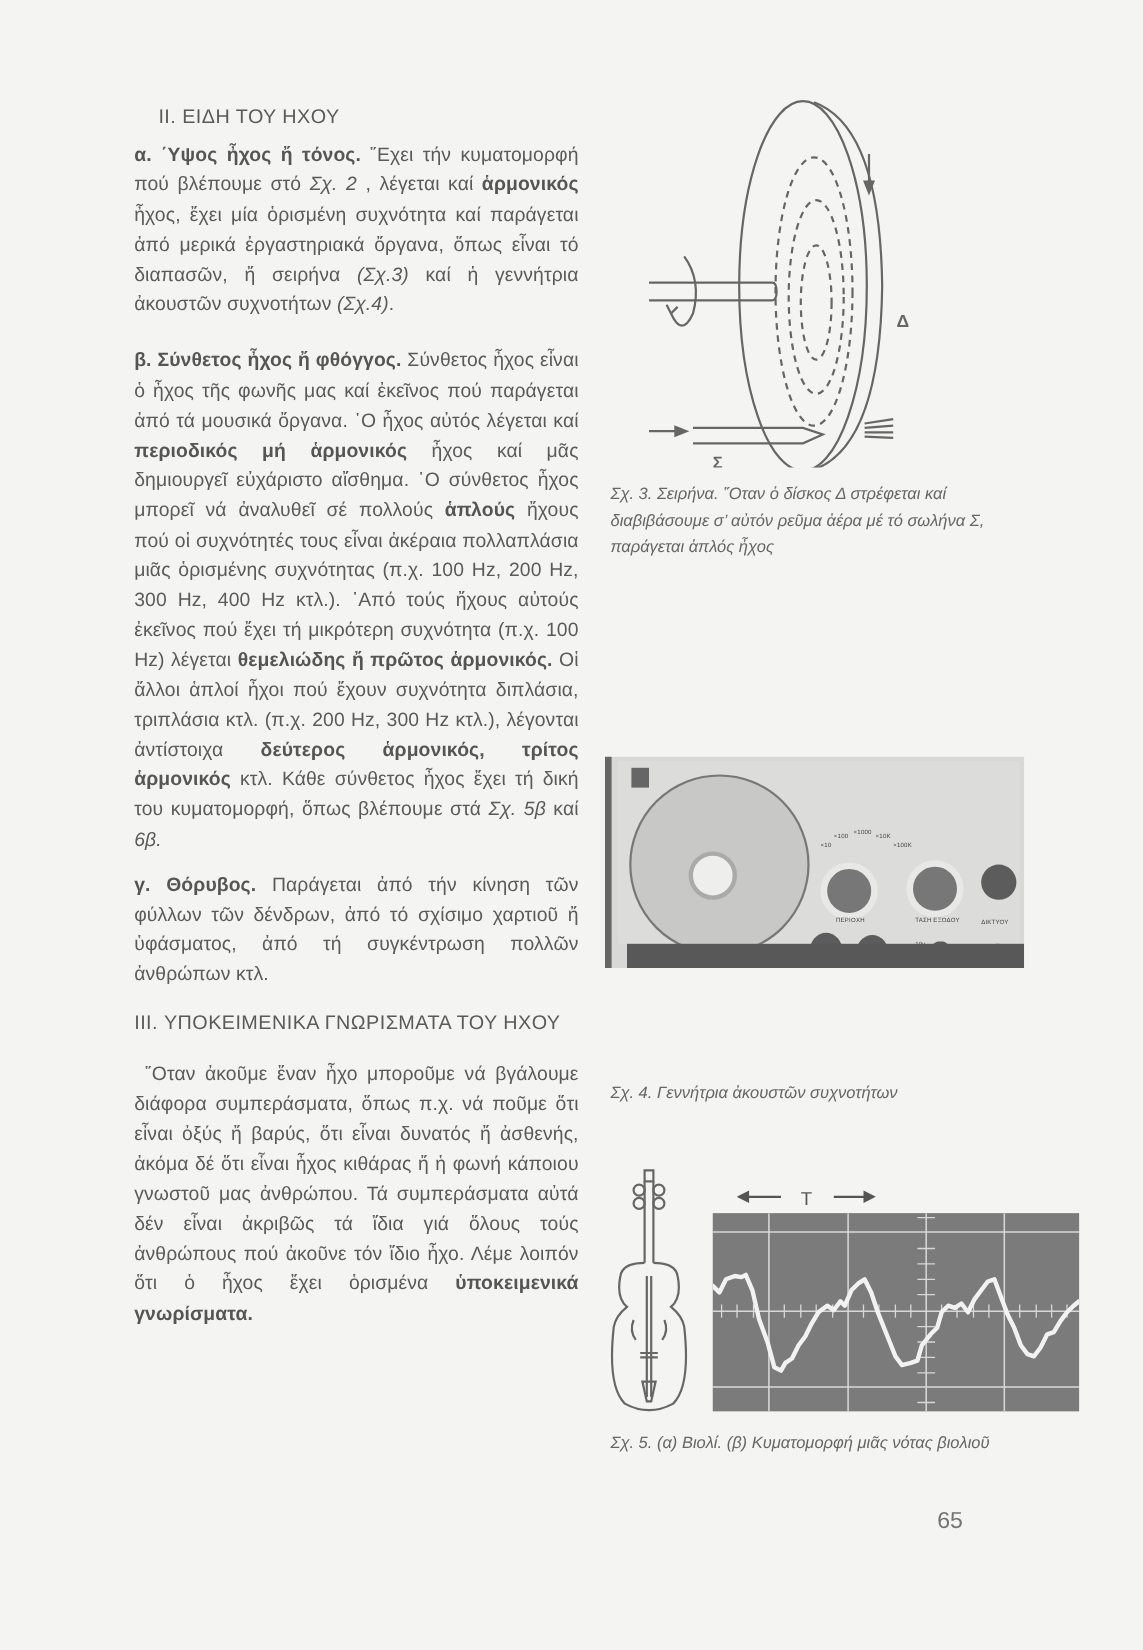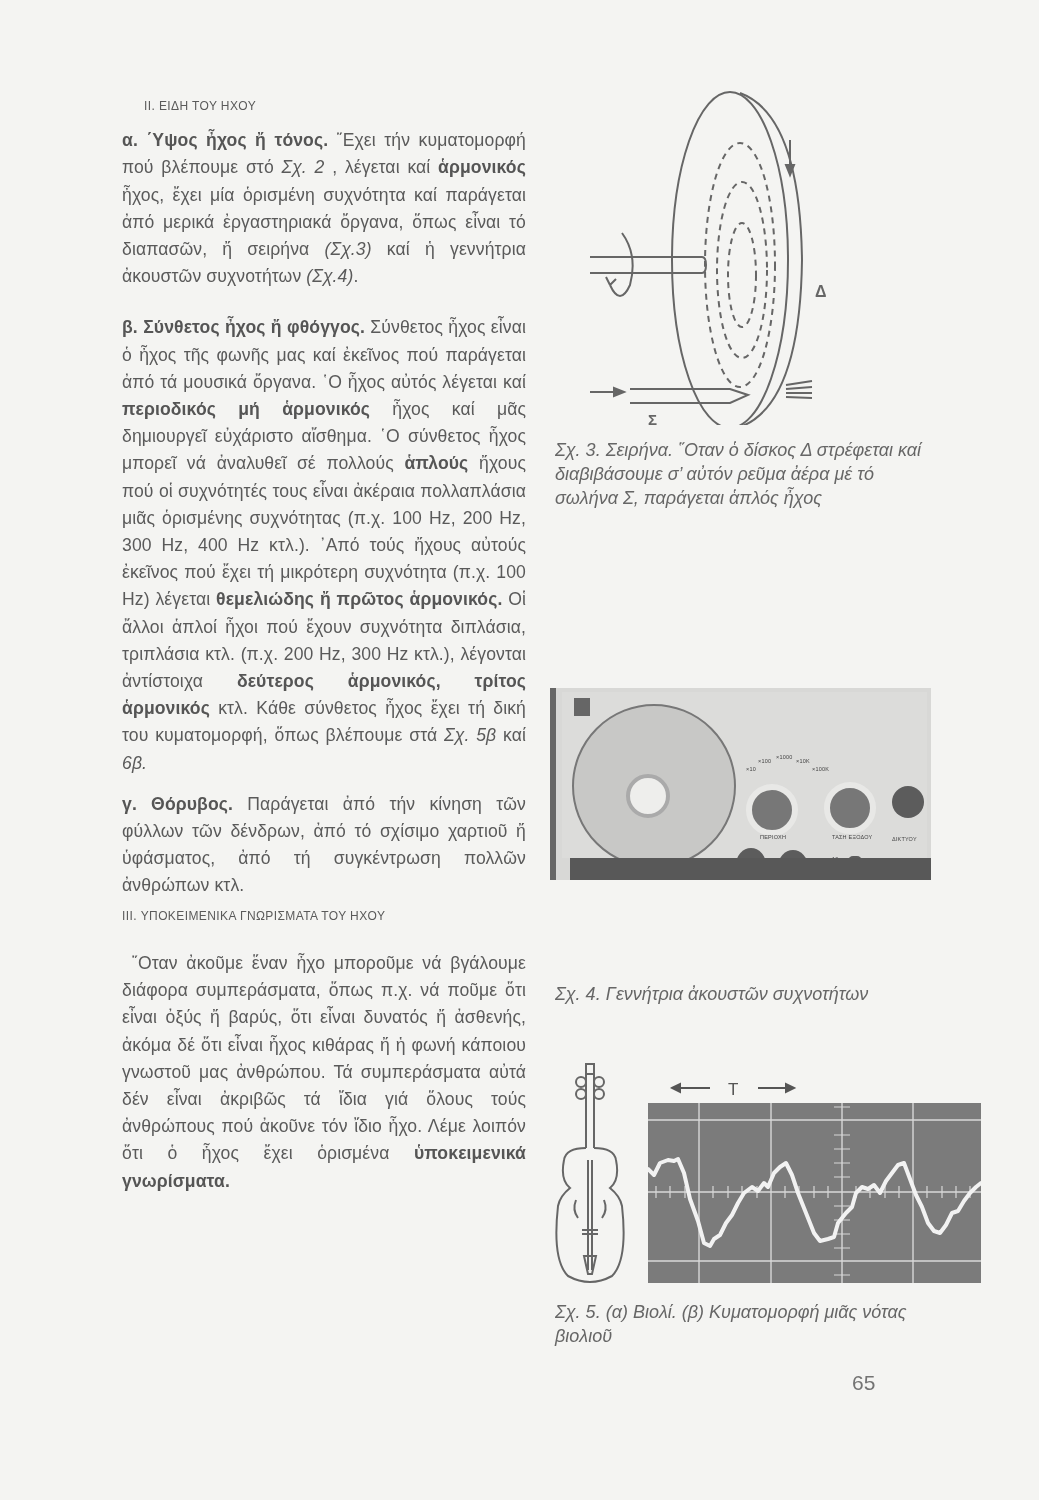--- a/index.html
+++ b/index.html
@@ -9,26 +9,26 @@
       font-family: "Liberation Sans", "DejaVu Sans", sans-serif;
       color: #5a5a5a;
     }
     .col {
       position: absolute; left: 122px; width: 404px;
       font-size: 17.6px; line-height: 27.2px; letter-spacing: 0.1px;
       text-align: justify;
     }
     .col p { margin: 0; text-align: justify; text-align-last: left; }
     .col p.gap { margin-top: 18px; }
-    .heading { font-size: 12px; letter-spacing: 0.4px; }
+    .heading { font-size: 18px; letter-spacing: 0.4px; }
     b { font-weight: bold; color: #555; }
     i { font-style: italic; }
     .caption {
       position: absolute; left: 555px; width: 375px;
-      font-style: italic; font-size: 18px; line-height: 24px; color: #666;
+      font-style: italic; font-size: 15px; line-height: 24px; color: #666;
     }
     .pagenum { position: absolute; left: 852px; top: 1371px; font-size: 21px; color: #737373; }
     .fig { position: absolute; }
     .photo {
       position: absolute; left: 550px; top: 688px; width: 375px; height: 192px;
       background: #d8d8d6; border-left: 6px solid #666; overflow: hidden;
     }
     .photo .panel { position: absolute; left: 6px; top: 4px; right: 4px; bottom: 22px; background: #dcdcda; }
     .photo .base { position: absolute; left: 14px; right: 0; bottom: 0; height: 22px; background: #585858; }
     .photo .dial { position: absolute; left: 16px; top: 16px; width: 160px; height: 160px; border-radius: 50%; background: #c8c8c6; border: 2px solid #777; }
@@ -50,21 +50,21 @@
   </p>
   <p style="margin-top:7px;">
     <b>α. ΄Υψος ἦχος ἤ τόνος.</b><span> ῞Εχει τήν κυματομορφή πού βλέπουμε στό </span><i>Σχ. 2</i><span> , λέγεται καί </span><b>ἁρμονικός</b><span> ἦχος, ἔχει μία ὁρισμένη συχνότητα καί παράγεται ἀπό μερικά ἐργαστηριακά ὄργανα, ὅπως εἶναι τό διαπασῶν, ἤ σειρήνα </span><i>(Σχ.3)</i><span> καί ἡ γεννήτρια ἀκουστῶν συχνοτήτων </span><i>(Σχ.4)</i><span>.</span>
   </p>
   <p class="gap" style="margin-top:24px;">
     <b>β. Σύνθετος ἦχος ἤ φθόγγος.</b><span> Σύνθετος ἦχος εἶναι ὁ ἦχος τῆς φωνῆς μας καί ἐκεῖνος πού παράγεται ἀπό τά μουσικά ὄργανα. ῾Ο ἦχος αὐτός λέγεται καί </span><b>περιοδικός μή ἁρμονικός</b><span> ἦχος καί μᾶς δημιουργεῖ εὐχάριστο αἴσθημα. ῾Ο σύνθετος ἦχος μπορεῖ νά ἀναλυθεῖ σέ πολλούς </span><b>ἁπλούς</b><span> ἤχους πού οἱ συχνότητές τους εἶναι ἀκέραια πολλαπλάσια μιᾶς ὁρισμένης συχνότητας (π.χ. 100 Hz, 200 Hz, 300 Hz, 400 Hz κτλ.). ᾿Από τούς ἤχους αὐτούς ἐκεῖνος πού ἔχει τή μικρότερη συχνότητα (π.χ. 100 Hz) λέγεται </span><b>θεμελιώδης ἤ πρῶτος ἁρμονικός.</b><span> Οἱ ἄλλοι ἁπλοί ἦχοι πού ἔχουν συχνότητα διπλάσια, τριπλάσια κτλ. (π.χ. 200 Hz, 300 Hz κτλ.), λέγονται ἀντίστοιχα </span><b>δεύτερος ἁρμονικός, τρίτος ἁρμονικός</b><span> κτλ. Κάθε σύνθετος ἦχος ἔχει τή δική του κυματομορφή, ὅπως βλέπουμε στά </span><i>Σχ. 5β</i><span> καί </span><i>6β.</i>
   </p>
   <p class="gap" style="margin-top:14px;">
     <b>γ. Θόρυβος.</b><span> Παράγεται ἀπό τήν κίνηση τῶν φύλλων τῶν δένδρων, ἀπό τό σχίσιμο χαρτιοῦ ἤ ὑφάσματος, ἀπό τή συγκέντρωση πολλῶν ἀνθρώπων κτλ.</span>
   </p>
-  <p class="heading gap" style="margin-top:3px;">
+  <p class="heading gap" style="margin-top:16px;">
     <span>III. ΥΠΟΚΕΙΜΕΝΙΚΑ ΓΝΩΡΙΣΜΑΤΑ ΤΟΥ ΗΧΟΥ</span>
   </p>
   <p style="margin-top:20px; text-indent:10px;">
     <span>῞Οταν ἀκοῦμε ἕναν ἦχο μποροῦμε νά βγάλουμε διάφορα συμπεράσματα, ὅπως π.χ. νά ποῦμε ὅτι εἶναι ὀξύς ἤ βαρύς, ὅτι εἶναι δυνατός ἤ ἀσθενής, ἀκόμα δέ ὅτι εἶναι ἦχος κιθάρας ἤ ἡ φωνή κάποιου γνωστοῦ μας ἀνθρώπου. Τά συμπεράσματα αὐτά δέν εἶναι ἀκριβῶς τά ἴδια γιά ὅλους τούς ἀνθρώπους πού ἀκοῦνε τόν ἴδιο ἦχο. Λέμε λοιπόν ὅτι ὁ ἦχος ἔχει ὁρισμένα </span><b>ὑποκειμενικά γνωρίσματα.</b>
   </p>
 </div>
 
 <svg class="fig" style="left:590px; top:85px;" width="250" height="340" viewBox="0 0 250 340">
   <g fill="none" stroke="#666" stroke-width="2">
 

